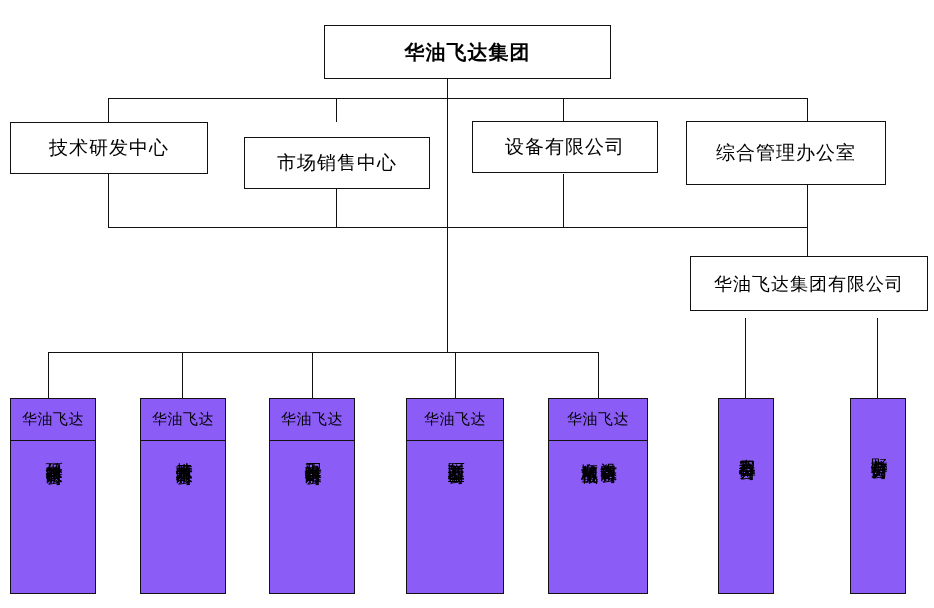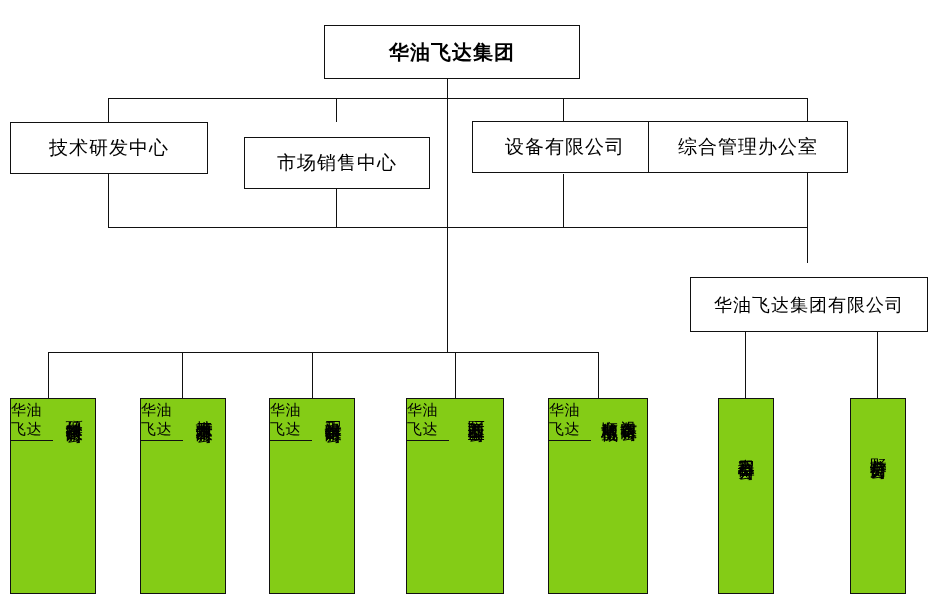--- a/index.html
+++ b/index.html
@@ -9,22 +9,22 @@
 
   .box{position:absolute;box-sizing:border-box;border:1.6px solid #111;background:#fff;
        display:flex;align-items:center;justify-content:center;text-align:center;color:#000;}
   .box.root{font-weight:bold;}
 
   .lvl1-label{font-size:20px;letter-spacing:1px;}
   .lvl2-label{font-size:19px;letter-spacing:1px;}
   .lvl3-label{font-size:18px;letter-spacing:1px;}
 
   
-  .leaf{position:absolute;box-sizing:border-box;border:1.6px solid #111;background:#84cc16;
-        display:flex;flex-direction:row;}
+  .leaf{position:absolute;box-sizing:border-box;border:1.6px solid #111;background:#8b5cf6;
+        display:flex;flex-direction:column;font-family:Liberation Mono, monospace;}
   .leaf-head{box-sizing:border-box;border-bottom:1.6px solid #111;
              display:flex;align-items:center;justify-content:center;
              font-size:15px;letter-spacing:0.5px;height:42px;flex:0 0 42px;color:#000;}
   .leaf-body{flex:1 1 auto;display:flex;flex-direction:row-reverse;
              align-items:flex-start;justify-content:center;padding-top:8px;gap:2px;}
   .vcol{writing-mode:vertical-rl;text-orientation:upright;
         font-size:17px;line-height:1.02;letter-spacing:1px;color:#000;white-space:nowrap;}
 
   .leaf.plain{border:1.6px solid #111;}
   .leaf.plain .leaf-body{padding-top:46px;}
@@ -59,38 +59,38 @@
 
   <div class="v-line" style="left:48px;top:352px;height:46px;"></div>
   <div class="v-line" style="left:182px;top:352px;height:46px;"></div>
   <div class="v-line" style="left:312px;top:352px;height:46px;"></div>
   <div class="v-line" style="left:455px;top:352px;height:46px;"></div>
   <div class="v-line" style="left:598px;top:352px;height:46px;"></div>
 
   <div class="v-line" style="left:745px;top:318px;height:80px;"></div>
   <div class="v-line" style="left:877px;top:318px;height:80px;"></div>
 
-  <div class="box root" style="left:324px;top:25px;width:256px;height:54px;">
+  <div class="box root" style="left:324px;top:25px;width:287px;height:54px;">
     <span class="lvl1-label">华油飞达集团</span>
   </div>
 
   <div class="box" style="left:10px;top:122px;width:198px;height:52px;">
     <span class="lvl2-label">技术研发中心</span>
   </div>
   <div class="box" style="left:244px;top:121px;width:186px;height:52px;margin-top:16px;">
     <span class="lvl2-label">市场销售中心</span>
   </div>
   <div class="box" style="left:472px;top:121px;width:186px;height:52px;">
     <span class="lvl2-label">设备有限公司</span>
   </div>
-  <div class="box" style="left:648px;top:121px;width:200px;height:52px;">
+  <div class="box" style="left:686px;top:121px;width:200px;height:64px;">
     <span class="lvl2-label">综合管理办公室</span>
   </div>
 
-  <div class="box" style="left:690px;top:277px;width:238px;height:55px;">
+  <div class="box" style="left:690px;top:256px;width:238px;height:55px;">
     <span class="lvl3-label">华油飞达集团有限公司</span>
   </div>
 
   <div class="leaf" style="left:10px;top:398px;width:86px;height:196px;">
     <div class="leaf-head">华油飞达</div>
     <div class="leaf-body">
       <span class="vcol">环保科技有限公司</span>
     </div>
   </div>
 

